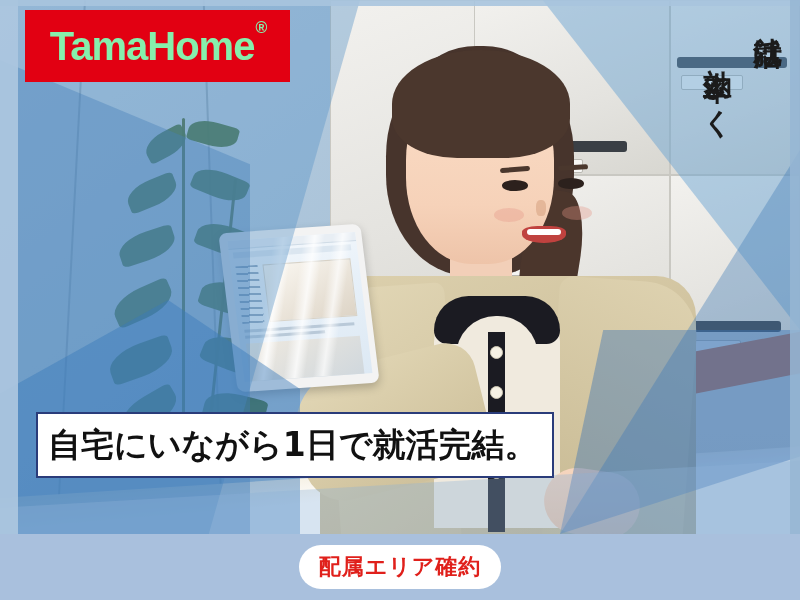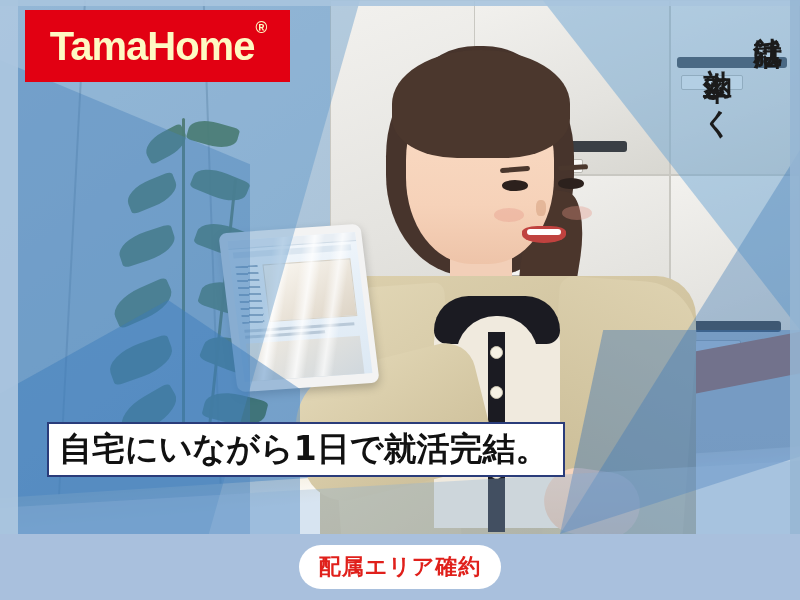--- a/index.html
+++ b/index.html
@@ -275,21 +275,21 @@
            background:rgba(150,182,212,.85); }
 
   
   .logo{
     position:absolute; left:25px; top:10px; width:265px; height:72px;
     background:#e20012;
     display:flex; align-items:center; justify-content:center;
     z-index:40;
   }
   .logo-text{
-    color:#fef9c3;
+    color:#86efac;
     font-size:40px; font-weight:700; letter-spacing:-1px;
     font-family:"Liberation Sans","DejaVu Sans",sans-serif;
     position:relative;
   }
   .logo-r{
     font-size:16px; vertical-align:super; font-weight:700;
     position:relative; top:-12px; left:1px;
   }
 
   
@@ -311,21 +311,21 @@
     background:#ffffff;
     border:2px solid #2a3c7a;
     display:flex; align-items:center;
     padding:0 10px;
     font-family:"DejaVu Sans","Liberation Sans",sans-serif;
     color:#111111;
     font-weight:700;
     white-space:nowrap;
   }
   .hbox1{ left:36px; top:371px; width:362px; height:47px; font-size:31px; }
-  .hbox2{ left:36px; top:422px; width:518px; height:55px; font-size:33px;margin-left:11px; }
+  .hbox2{ left:36px; top:412px; width:518px; height:66px; font-size:33px; }
 
   
   .bottombar{
     position:absolute; left:0; top:534px; width:800px; height:66px;
     background:#a9c0dd;
     display:flex; align-items:center; justify-content:center;
     gap:22px;
     z-index:50;
   }
   .pill{

